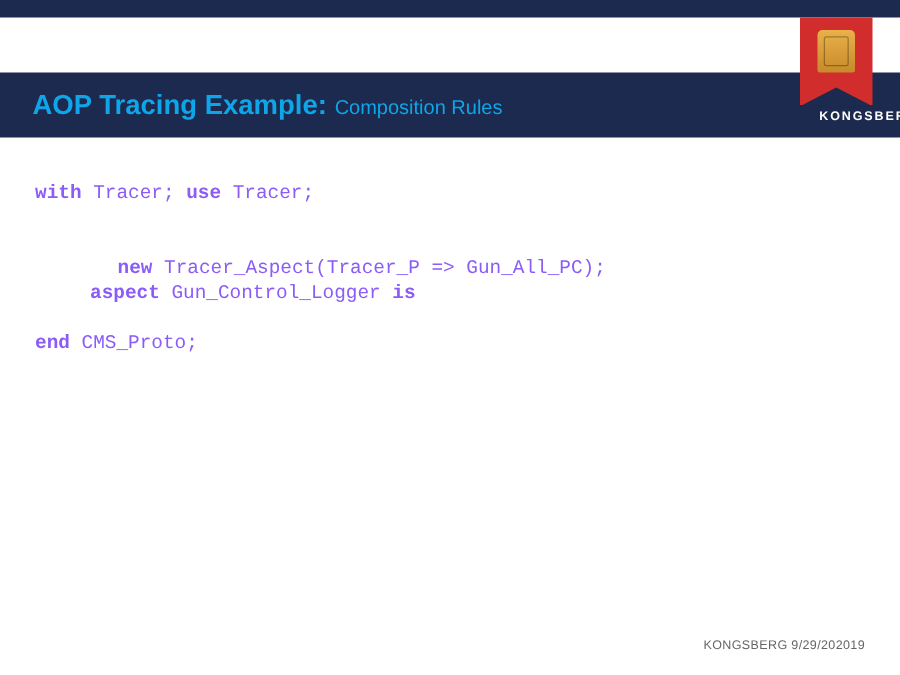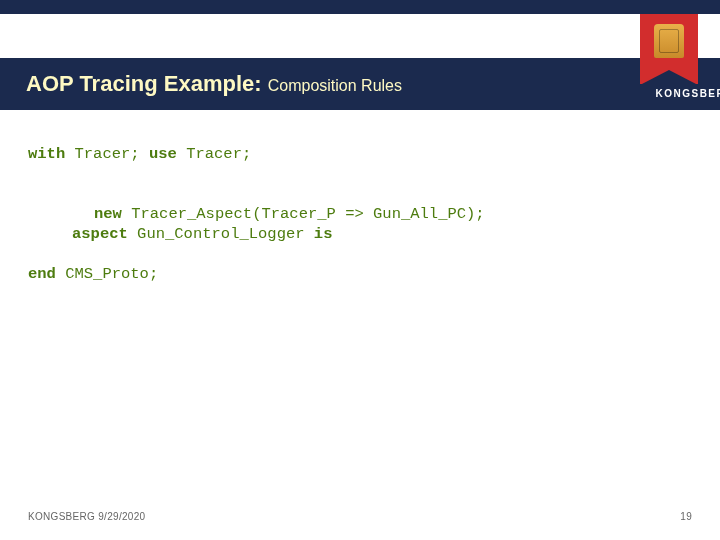--- a/index.html
+++ b/index.html
@@ -1,34 +1,34 @@
 <!DOCTYPE html>
 <html><head>
 <meta charset="utf-8">
 <style>
   html,body{margin:0;padding:0;width:720px;height:540px;background:#fff;font-family:Arial,Helvetica,sans-serif;overflow:hidden}
   .header{position:relative;height:110px;background:#fff}
   .topstrip{position:absolute;top:0;left:0;right:0;height:14px;background:#1b2a4e}
   .titlebar{position:absolute;top:58px;left:0;right:0;height:52px;background:#1b2a4e;display:flex;align-items:center}
-  .title{color:#fef9c3;font-weight:400;padding-left:26px;font-size:22px}
+  .title{color:#0ea5e9;font-weight:400;padding-left:26px;font-size:22px}
   .title .bold{font-weight:700}
   .title .sub{font-size:16px;font-weight:400}
   .logo{position:absolute;top:14px;right:22px;width:58px;height:96px;display:flex;flex-direction:column;align-items:flex-start}
   .logo .flag{width:58px;height:70px;background:#d22d2d;position:relative}
   .logo .notch{position:absolute;bottom:-1px;left:0;right:0;height:0;border-left:29px solid transparent;border-right:29px solid transparent;border-bottom:15px solid #1b2a4e}
   .logo .crest{position:absolute;top:10px;left:50%;transform:translateX(-50%);width:30px;height:34px;background:linear-gradient(to bottom,#e9b14a,#c88a2a);border-radius:4px 4px 2px 2px}
   .logo .crest:before{content:"";position:absolute;top:5px;left:5px;right:5px;bottom:5px;border:1px solid rgba(0,0,0,.3);border-radius:2px}
   .brand{margin-top:4px;color:#fff;font-size:10px;letter-spacing:1.5px;font-weight:600;width:110px;text-align:center}
   .body{padding:34px 28px 0 28px}
-  .code{font-family:"Courier New",Courier,monospace;font-size:15.5px;line-height:20px;color:#4d7c0f}
+  .code{font-family:"Courier New",Courier,monospace;font-size:15.5px;line-height:20px;color:#8b5cf6}
   .code .bold{font-weight:700}
   .i1{display:inline-block;width:22px}
   .i2{display:inline-block;width:44px}
   .i3{display:inline-block;width:66px}
-  .footer{position:absolute;bottom:18px;left:28px;right:28px;display:flex;justify-content:space-between;color:#666;font-size:10px;letter-spacing:.3px}
+  .footer{position:absolute;bottom:18px;left:28px;right:28px;display:flex;justify-content:flex-end;color:#666;font-size:10px;letter-spacing:.3px}
 </style>
 </head>
 <body>
 
 <div class="header">
   <div class="topstrip"></div>
   <div class="titlebar">
     <div class="title">
       <span class="bold">AOP Tracing Example:</span>
       <span class="sub">Composition Rules</span>

